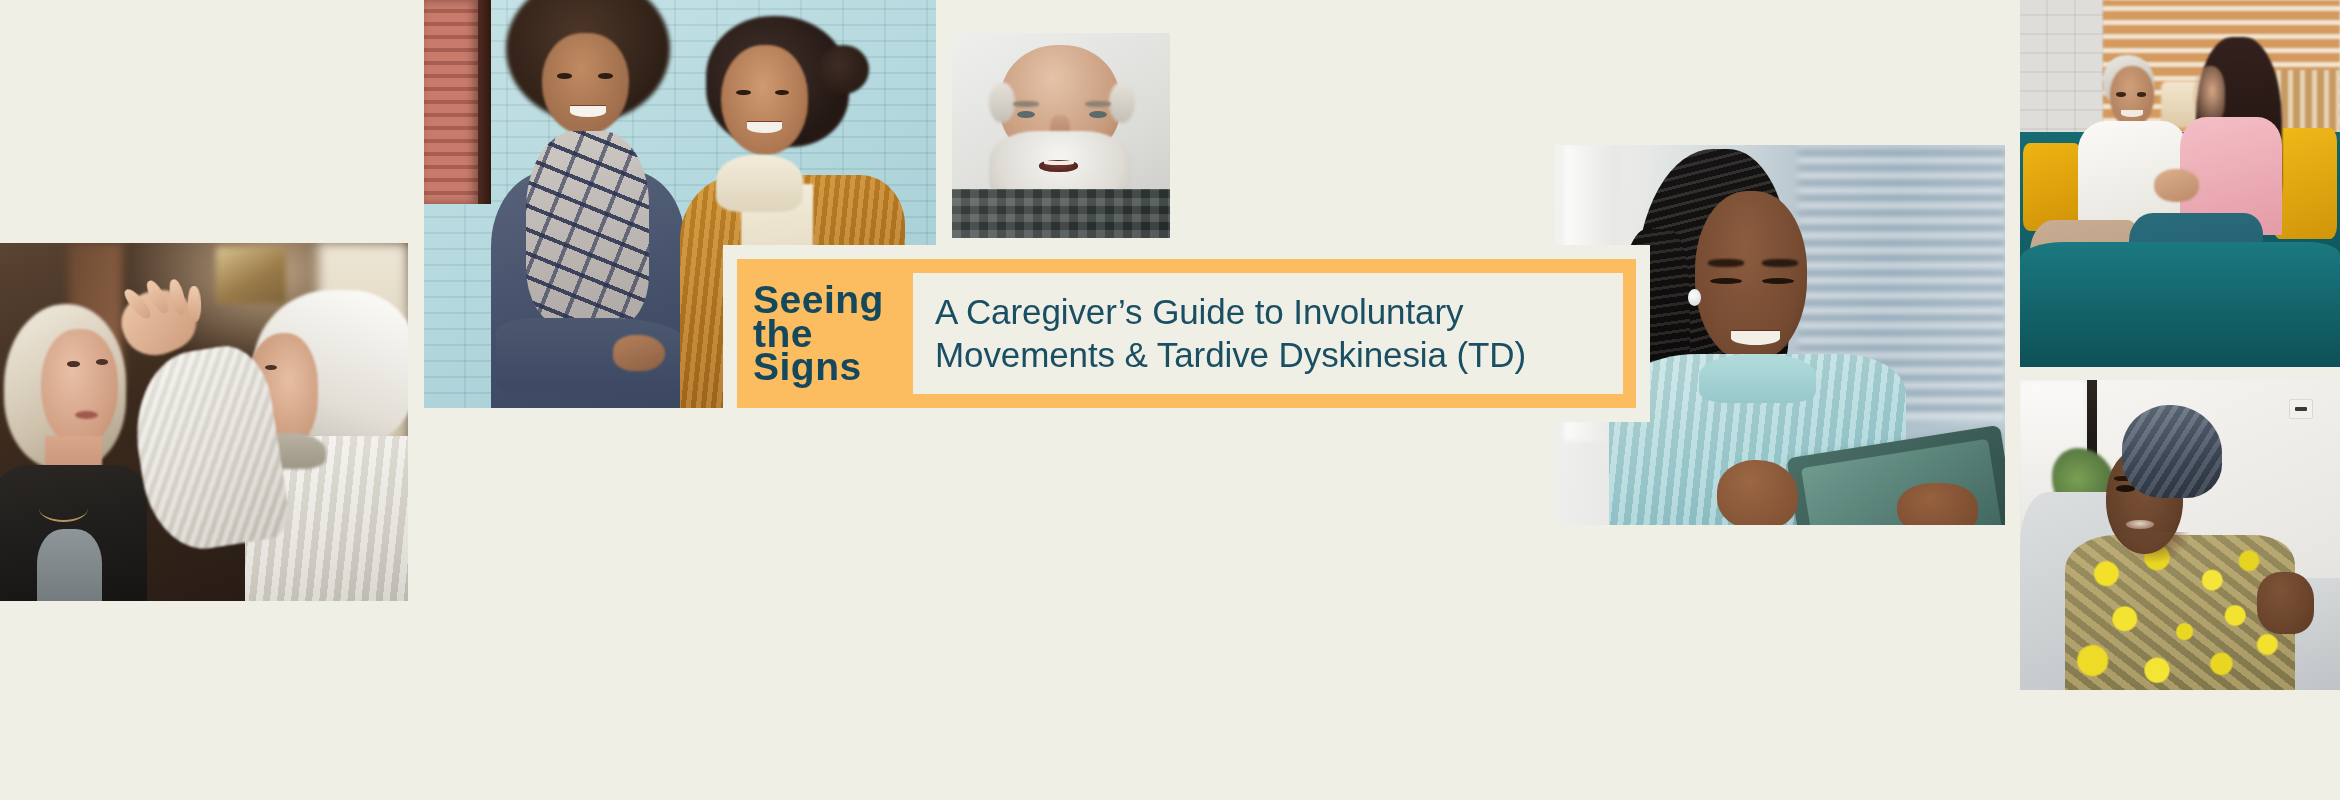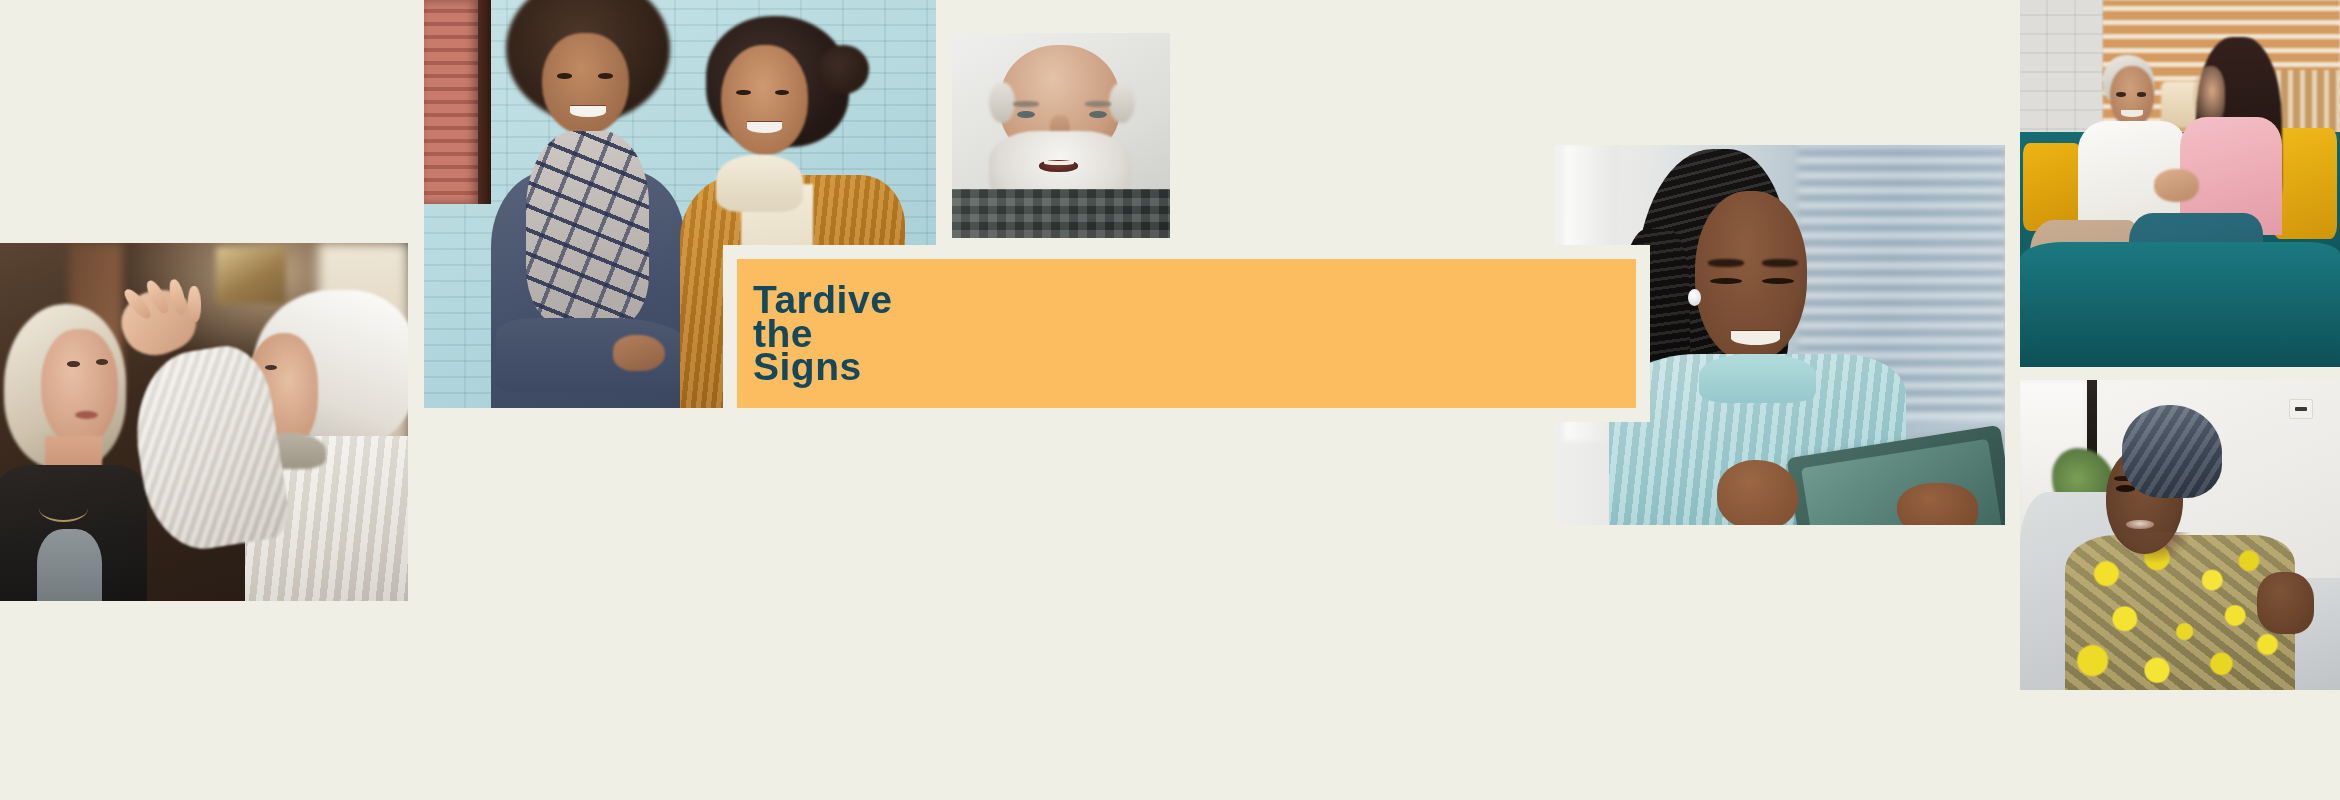--- a/index.html
+++ b/index.html
@@ -862,20 +862,23 @@
     <div class="p6-eye-r"></div>
     <div class="p6-mouth"></div>
     <div class="p6-wrap"></div>
     <div class="p6-wrap-fold"></div>
     <div class="p6-neckline"></div>
   </div>
 
   <div id="title-banner">
     <div id="title-banner-inner">
       <div id="banner-eyebrow">
-        <div id="banner-eyebrow-text">Tardive
+        <div id="banner-eyebrow-text">Seeing
 the
 Signs</div>
       </div>
+      <div id="banner-subtitle-box">
+        <div id="banner-subtitle-text">A Caregiver’s Guide to Involuntary Movements &amp; Tardive Dyskinesia (TD)</div>
+      </div>
     </div>
   </div>
 
 </div>
 
 </body></html>

